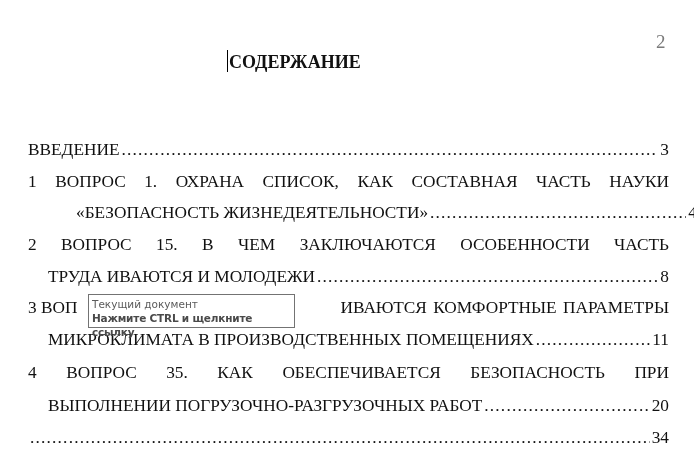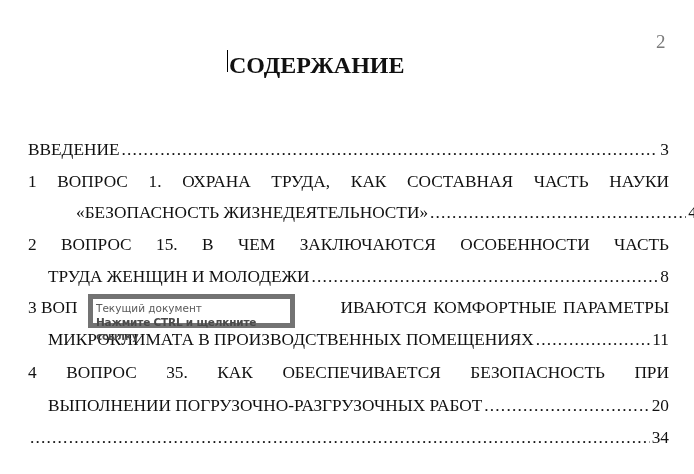--- a/index.html
+++ b/index.html
@@ -4,21 +4,21 @@
 <style>
   html, body { margin:0; padding:0; }
   body {
     width:694px; height:474px; background:#ffffff; position:relative; overflow:hidden;
     font-family:"Liberation Serif", serif; color:#111;
   }
   .page-num {
     position:absolute; left:656px; top:31px; font-size:19px; color:#7a7a7a;
   }
   .title {
-    position:absolute; left:229px; top:52px; font-size:24px; font-weight:bold; letter-spacing:0px;
+    position:absolute; left:229px; top:52px; font-size:18px; font-weight:bold; letter-spacing:0px;
   }
   .cursor {
     position:absolute; left:227px; top:50px; width:1px; height:22px; background:#000;
   }
   .toc { position:absolute; left:28px; top:138px; width:641px; font-size:17.3px; }
   .line {
     position:absolute; left:0; width:641px; height:24px; line-height:24px; white-space:nowrap;
   }
   .line.indent { left:20px; width:621px; }
   .justify { display:flex; justify-content:space-between; }
@@ -27,21 +27,21 @@
   .leader .dots {
     flex:1 1 auto; overflow:hidden; white-space:nowrap; margin:0 2px;
     letter-spacing:1.2px;
   }
   .leader .dots::before {
     content:"....................................................................................................................................................................................................................";
   }
   .leader .pg { flex:0 0 auto; }
   .tooltip {
     position:absolute; left:88px; top:294px; width:207px; height:34px;
-    background:#ffffff; border:5px solid #737373; box-sizing:border-box;
+    background:#ffffff; border:1px solid #737373; box-sizing:border-box;
     font-family:"DejaVu Sans", sans-serif; font-size:11px; color:#555;
     padding:2px 0 0 3px; line-height:14px;
   }
   .tooltip .t1 { font-weight:normal; color:#5a5a5a; font-size:10.5px; }
   .tooltip .t2 { font-weight:bold; color:#4a4a4a; font-size:10.5px; letter-spacing:-0.2px; }
 </style>
 </head>
 <body>
 
 <div class="page-num">2</div>
@@ -54,21 +54,21 @@
     <span class="txt">ВВЕДЕНИЕ</span>
     <span class="dots"></span>
     <span class="pg">3</span>
   </div>
 
   <div class="line justify" style="top:32px;">
     <span>1</span>
     <span>ВОПРОС</span>
     <span>1.</span>
     <span>ОХРАНА</span>
-    <span>ТРУДА,</span>
+    <span>СПИСОК,</span>
     <span>КАК</span>
     <span>СОСТАВНАЯ</span>
     <span>ЧАСТЬ</span>
     <span>НАУКИ</span>
   </div>
   <div class="line indent leader" style="top:63px;margin-left:28px;">
     <span class="txt">«БЕЗОПАСНОСТЬ ЖИЗНЕДЕЯТЕЛЬНОСТИ»</span>
     <span class="dots"></span>
     <span class="pg">4</span>
   </div>
@@ -77,21 +77,21 @@
     <span>2</span>
     <span>ВОПРОС</span>
     <span>15.</span>
     <span>В</span>
     <span>ЧЕМ</span>
     <span>ЗАКЛЮЧАЮТСЯ</span>
     <span>ОСОБЕННОСТИ</span>
     <span>ЧАСТЬ</span>
   </div>
   <div class="line indent leader" style="top:127px;">
-    <span class="txt">ТРУДА ЖЕНЩИН И МОЛОДЕЖИ</span>
+    <span class="txt">ТРУДА ИВАЮТСЯ И МОЛОДЕЖИ</span>
     <span class="dots"></span>
     <span class="pg">8</span>
   </div>
 
   <div class="line" style="top:158px;">
     <span style="position:absolute; left:0;">3 ВОП</span>
     <span style="position:absolute; right:0; word-spacing:2px;">ИВАЮТСЯ КОМФОРТНЫЕ ПАРАМЕТРЫ</span>
   </div>
   <div class="line indent leader" style="top:190px;">
     <span class="txt">МИКРОКЛИМАТА В ПРОИЗВОДСТВЕННЫХ ПОМЕЩЕНИЯХ</span>

